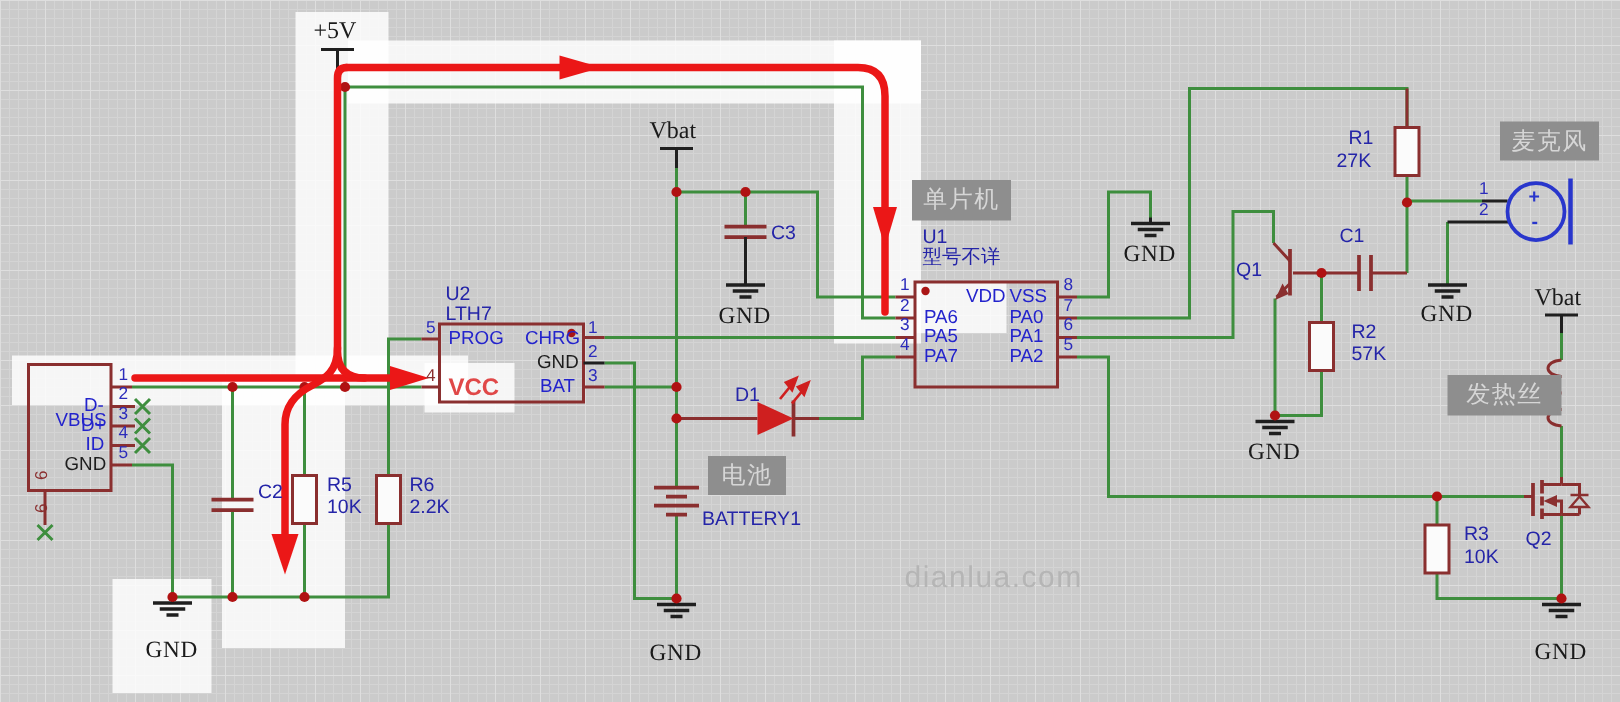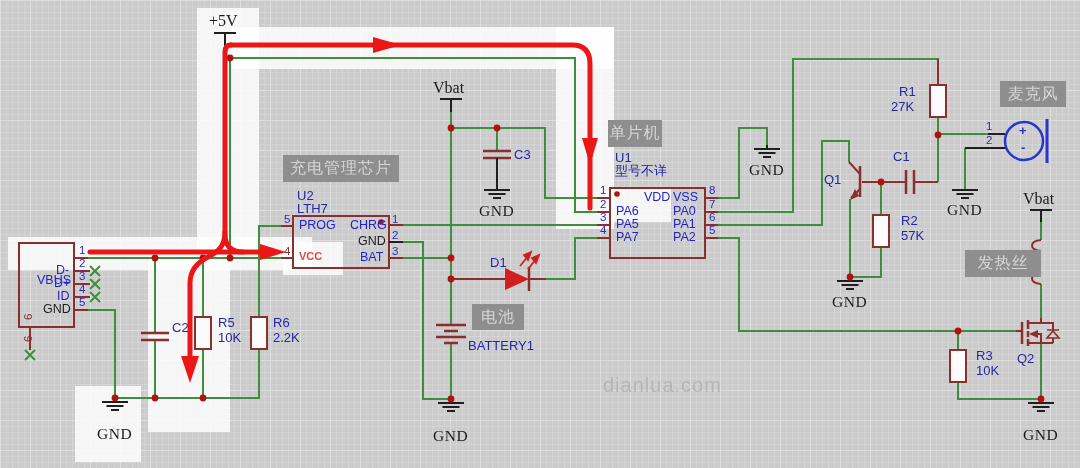--- a/index.html
+++ b/index.html
@@ -11,21 +11,21 @@
       linear-gradient(90deg,#dedede 1px, transparent 1px),
       linear-gradient(#d4d4d4 1px, transparent 1px),
       linear-gradient(90deg,#d4d4d4 1px, transparent 1px);
     background-size:30px 30px,30px 30px,6px 6px,6px 6px;
     font-family:"Liberation Sans",sans-serif;
   }
   svg.layer{position:absolute;left:0;top:0;z-index:1;}
   .t{position:absolute;z-index:2;white-space:nowrap;line-height:1.05;}
   .pin{font-size:12.5px;color:#2323cc;}
   .pinblk{font-size:12.5px;color:#1d1d1d;}
-  .pinred{font-size:11px;color:#e04848;font-weight:bold;}
+  .pinred{font-size:16px;color:#e04848;font-weight:bold;}
   .num{font-size:11.5px;color:#2b2bbb;}
   .numred{font-size:11.5px;color:#8a2f2f;}
   .ref{font-size:13px;color:#2525a8;}
   .pow{font-family:"Liberation Serif",serif;font-size:16px;color:#1b1b1b;}
   .gndl{font-family:"Liberation Serif",serif;font-size:15.5px;color:#1b1b1b;letter-spacing:.5px;}
   .badge{position:absolute;z-index:2;background:#8e8e8e;color:#d6d6d6;
     font-size:16px;letter-spacing:1px;display:flex;align-items:center;justify-content:center;}
   .wm{position:absolute;z-index:2;color:#b5b5b5;letter-spacing:1px;}
   .rot{transform:rotate(-90deg);transform-origin:left top;}
   .micsign{font-size:13px;color:#2936cc;font-weight:bold;}
@@ -187,22 +187,21 @@
     <path d="M231 45 H572 Q590 45 590 64 V208"></path>
   </g>
   <g fill="#eb1717">
     <polygon points="260,244 286,252 260,260"></polygon>
     <polygon points="373,37 401,45 373,53"></polygon>
     <polygon points="582,138 598,138 590,165"></polygon>
     <polygon points="181,356 199,356 190,383"></polygon>
   </g>
 </svg>
 
-<div class="badge" style="left:283px;top:155px;width:116px;height:27px;">充电管理芯片</div>
-<div class="badge" style="left:608px;top:120px;width:54px;height:27px;">单片机</div>
+<div class="badge" style="left:608px;top:120px;width:66px;height:27px;">单片机</div>
 <div class="badge" style="left:472px;top:304px;width:52px;height:26px;">电池</div>
 <div class="badge" style="left:1000px;top:81px;width:66px;height:26px;">麦克风</div>
 <div class="badge" style="left:965px;top:250px;width:76px;height:27px;">发热丝</div>
 
 <span class="t pow" style="left:209px;top:13px;">+5V</span>
 <span class="t pow" style="left:433px;top:80px;">Vbat</span>
 <span class="t pow" style="left:1023px;top:191px;">Vbat</span>
 
 <span class="t gndl" style="left:97px;top:426px;">GND</span>
 <span class="t gndl" style="left:433px;top:428px;">GND</span>

